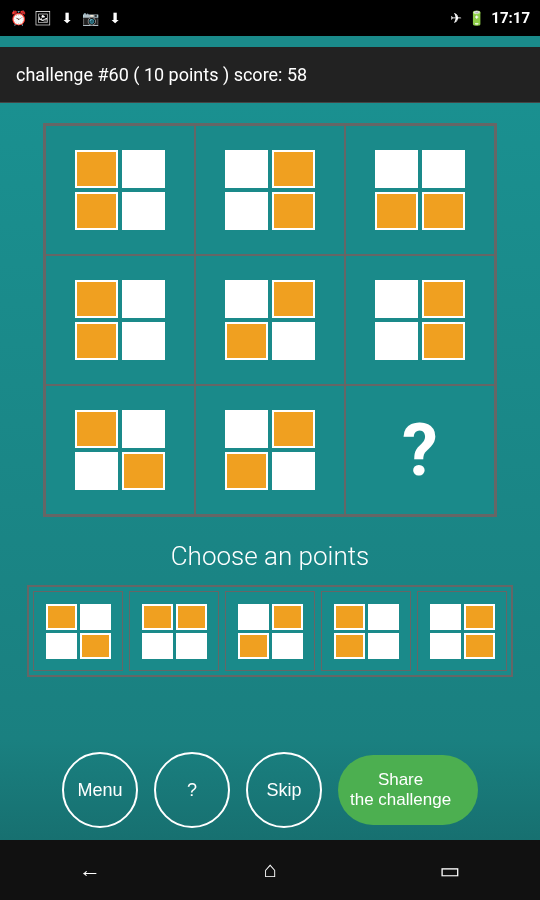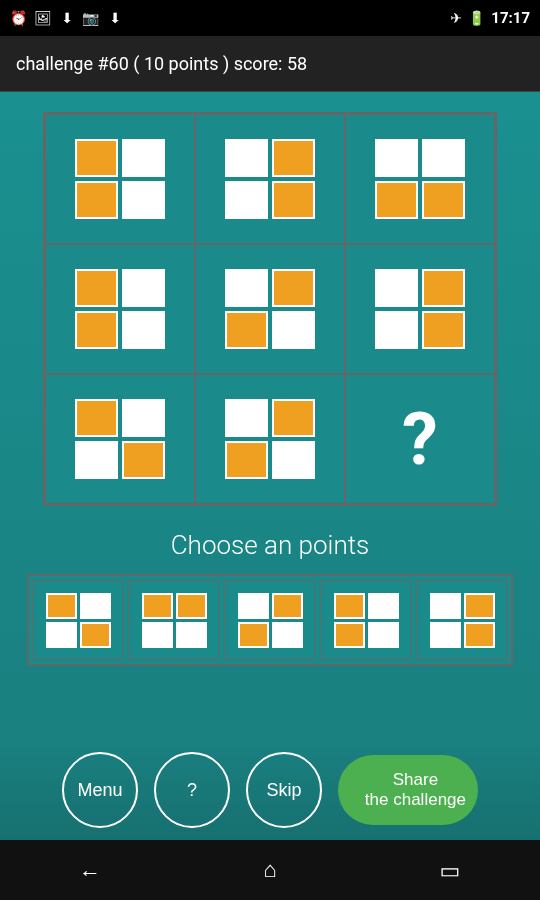--- a/index.html
+++ b/index.html
@@ -52,20 +52,21 @@
     
     .header {
       width: 100%;
       height: 56px;
       background: #222;
       display: flex;
       align-items: center;
       padding: 0 16px;
       flex-shrink: 0;
       border-bottom: 1px solid #444;
+      margin-top: 11px;
     }
     .header-text {
       color: white;
       font-size: 18px;
       font-weight: 400;
     }
 
     
     .main-content {
       flex: 1;
@@ -186,21 +187,21 @@
       width: 140px;
       height: 70px;
       border-radius: 35px;
       border: none;
       background: #4CAF50;
       color: white;
       font-size: 17px;
       cursor: pointer;
       display: flex;
       align-items: center;
-      justify-content: flex-end;
+      justify-content: flex-start;
       text-align: center;
       line-height: 1.2;
       font-weight: 500;
       padding: 8px 12px;
     }
 
     
     .nav-bar {
       width: 100%;
       height: 60px;

